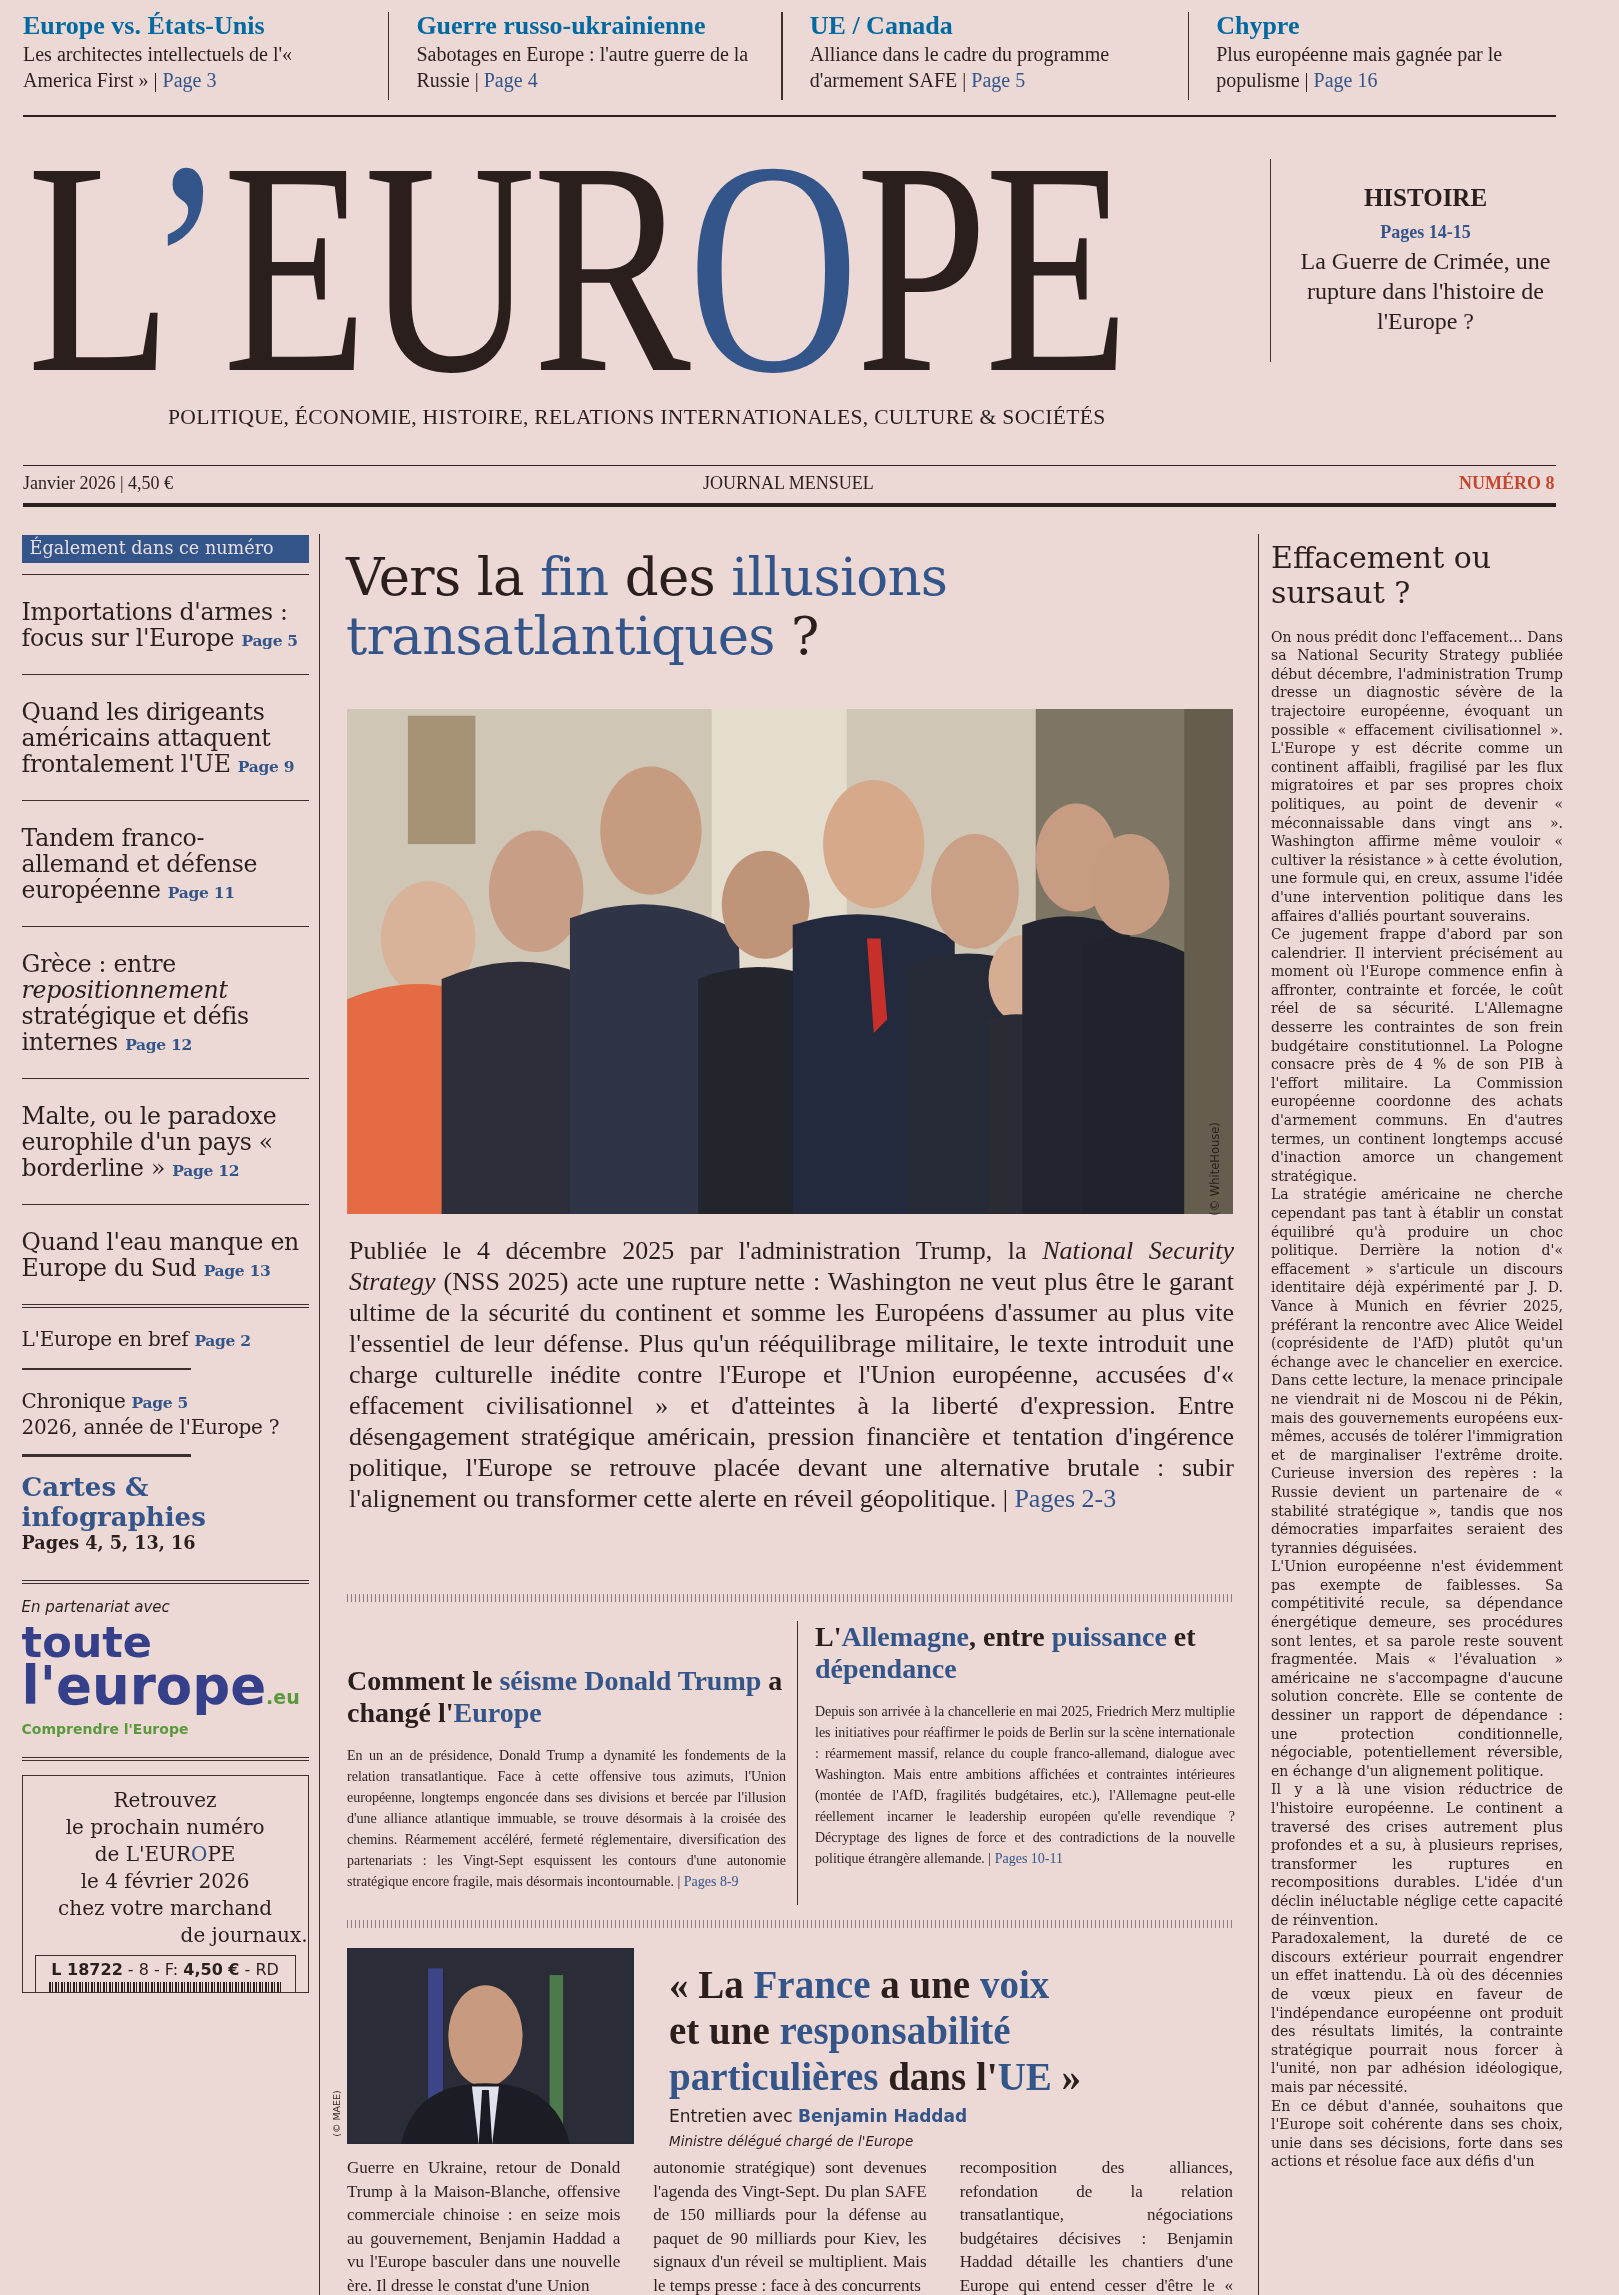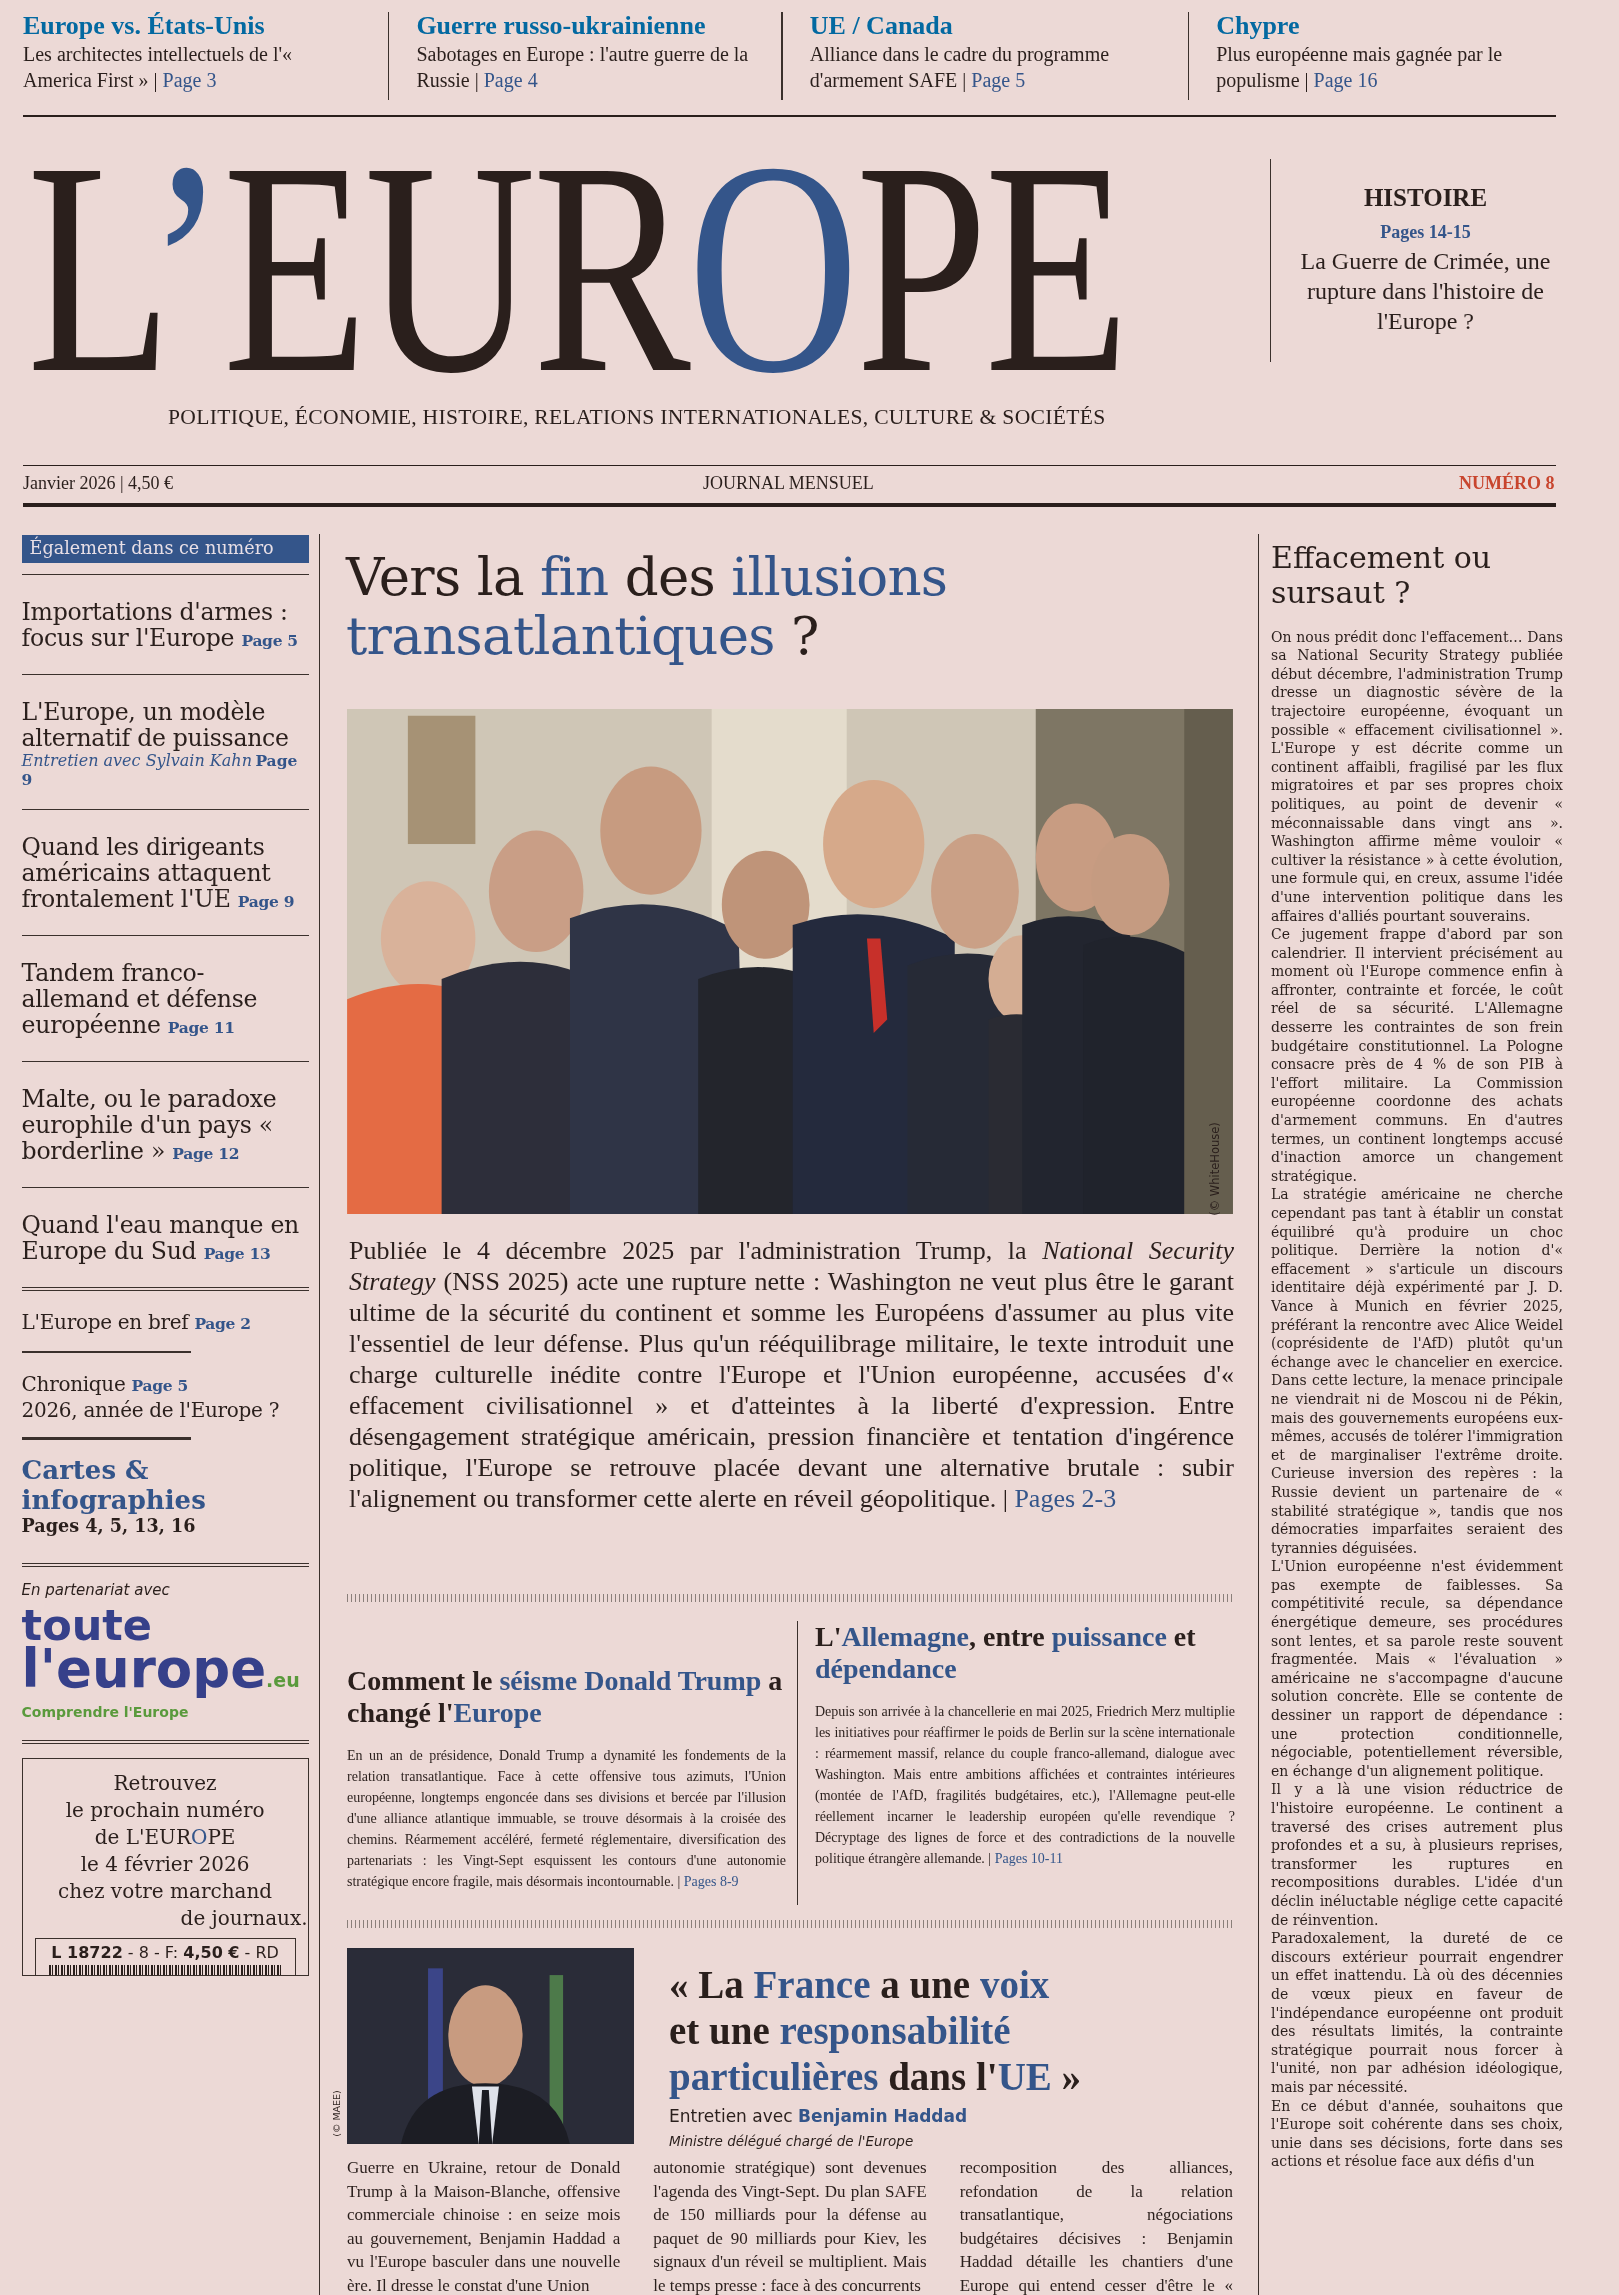--- a/index.html
+++ b/index.html
@@ -117,28 +117,27 @@
 <div class="dateline" style="left:1459px; color:#c8452e; font-weight:bold;">NUMÉRO 8</div>
 <div class="hr" style="left:23px; top:503px; width:1533px; height:4px;"></div>
 
 <div class="sidebar">
   <div class="side-tag">Également dans ce numéro</div>
   <div style="height:10.8px"></div>
   <div class="side-item">
     <h4><span>Importations d'armes : focus sur l'Europe</span> <span class="pg">Page 5</span></h4>
   </div>
   <div class="side-item">
-    <h4>L'Europe, un modèle alternatif de puissance</h4>
-    <div><span class="sub">Entretien avec Sylvain Kahn</span> <span class="pg">Page 9</span></div>
-  </div>
-  <div class="side-item">
     <h4><span>Quand les dirigeants américains attaquent frontalement l'UE</span> <span class="pg">Page 9</span></h4>
   </div>
   <div class="side-item">
     <h4><span>Tandem franco-allemand et défense européenne</span> <span class="pg">Page 11</span></h4>
+  </div>
+  <div class="side-item">
+    <h4><span>Grèce : entre</span> <i>repositionnement</i> <span>stratégique et défis internes</span> <span class="pg">Page 12</span></h4>
   </div>
   <div class="side-item">
     <h4><span>Malte, ou le paradoxe europhile d'un pays « borderline »</span> <span class="pg">Page 12</span></h4>
   </div>
   <div class="side-item">
     <h4><span>Quand l'eau manque en Europe du Sud</span> <span class="pg">Page 13</span></h4>
   </div>
   <div class="dbl-rule"></div>
   <div class="side-item small-item" style="border-top:none">
     <h4><span>L'Europe en bref</span> <span class="pg">Page 2</span></h4>

